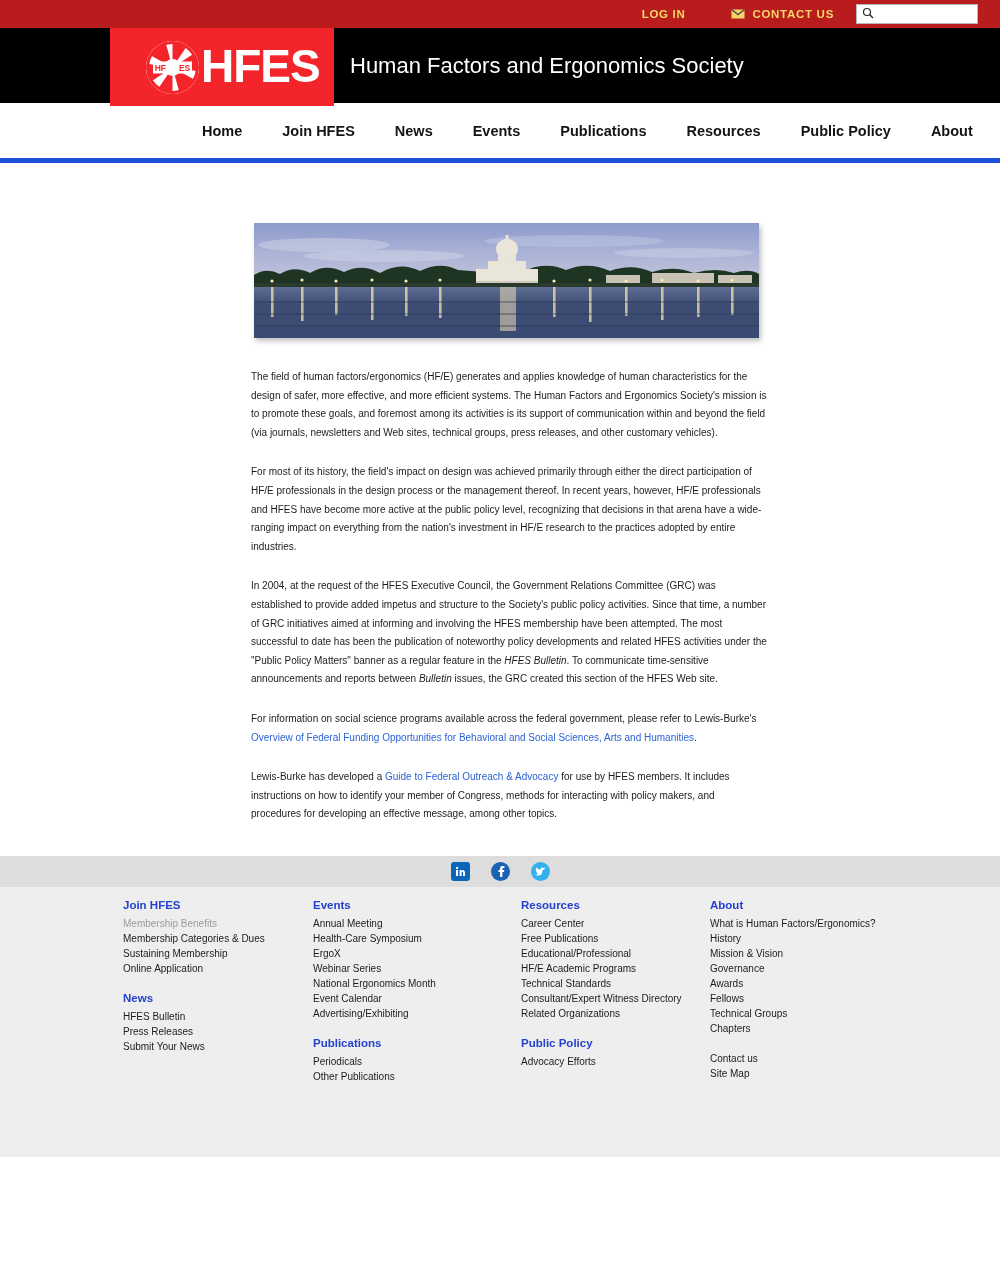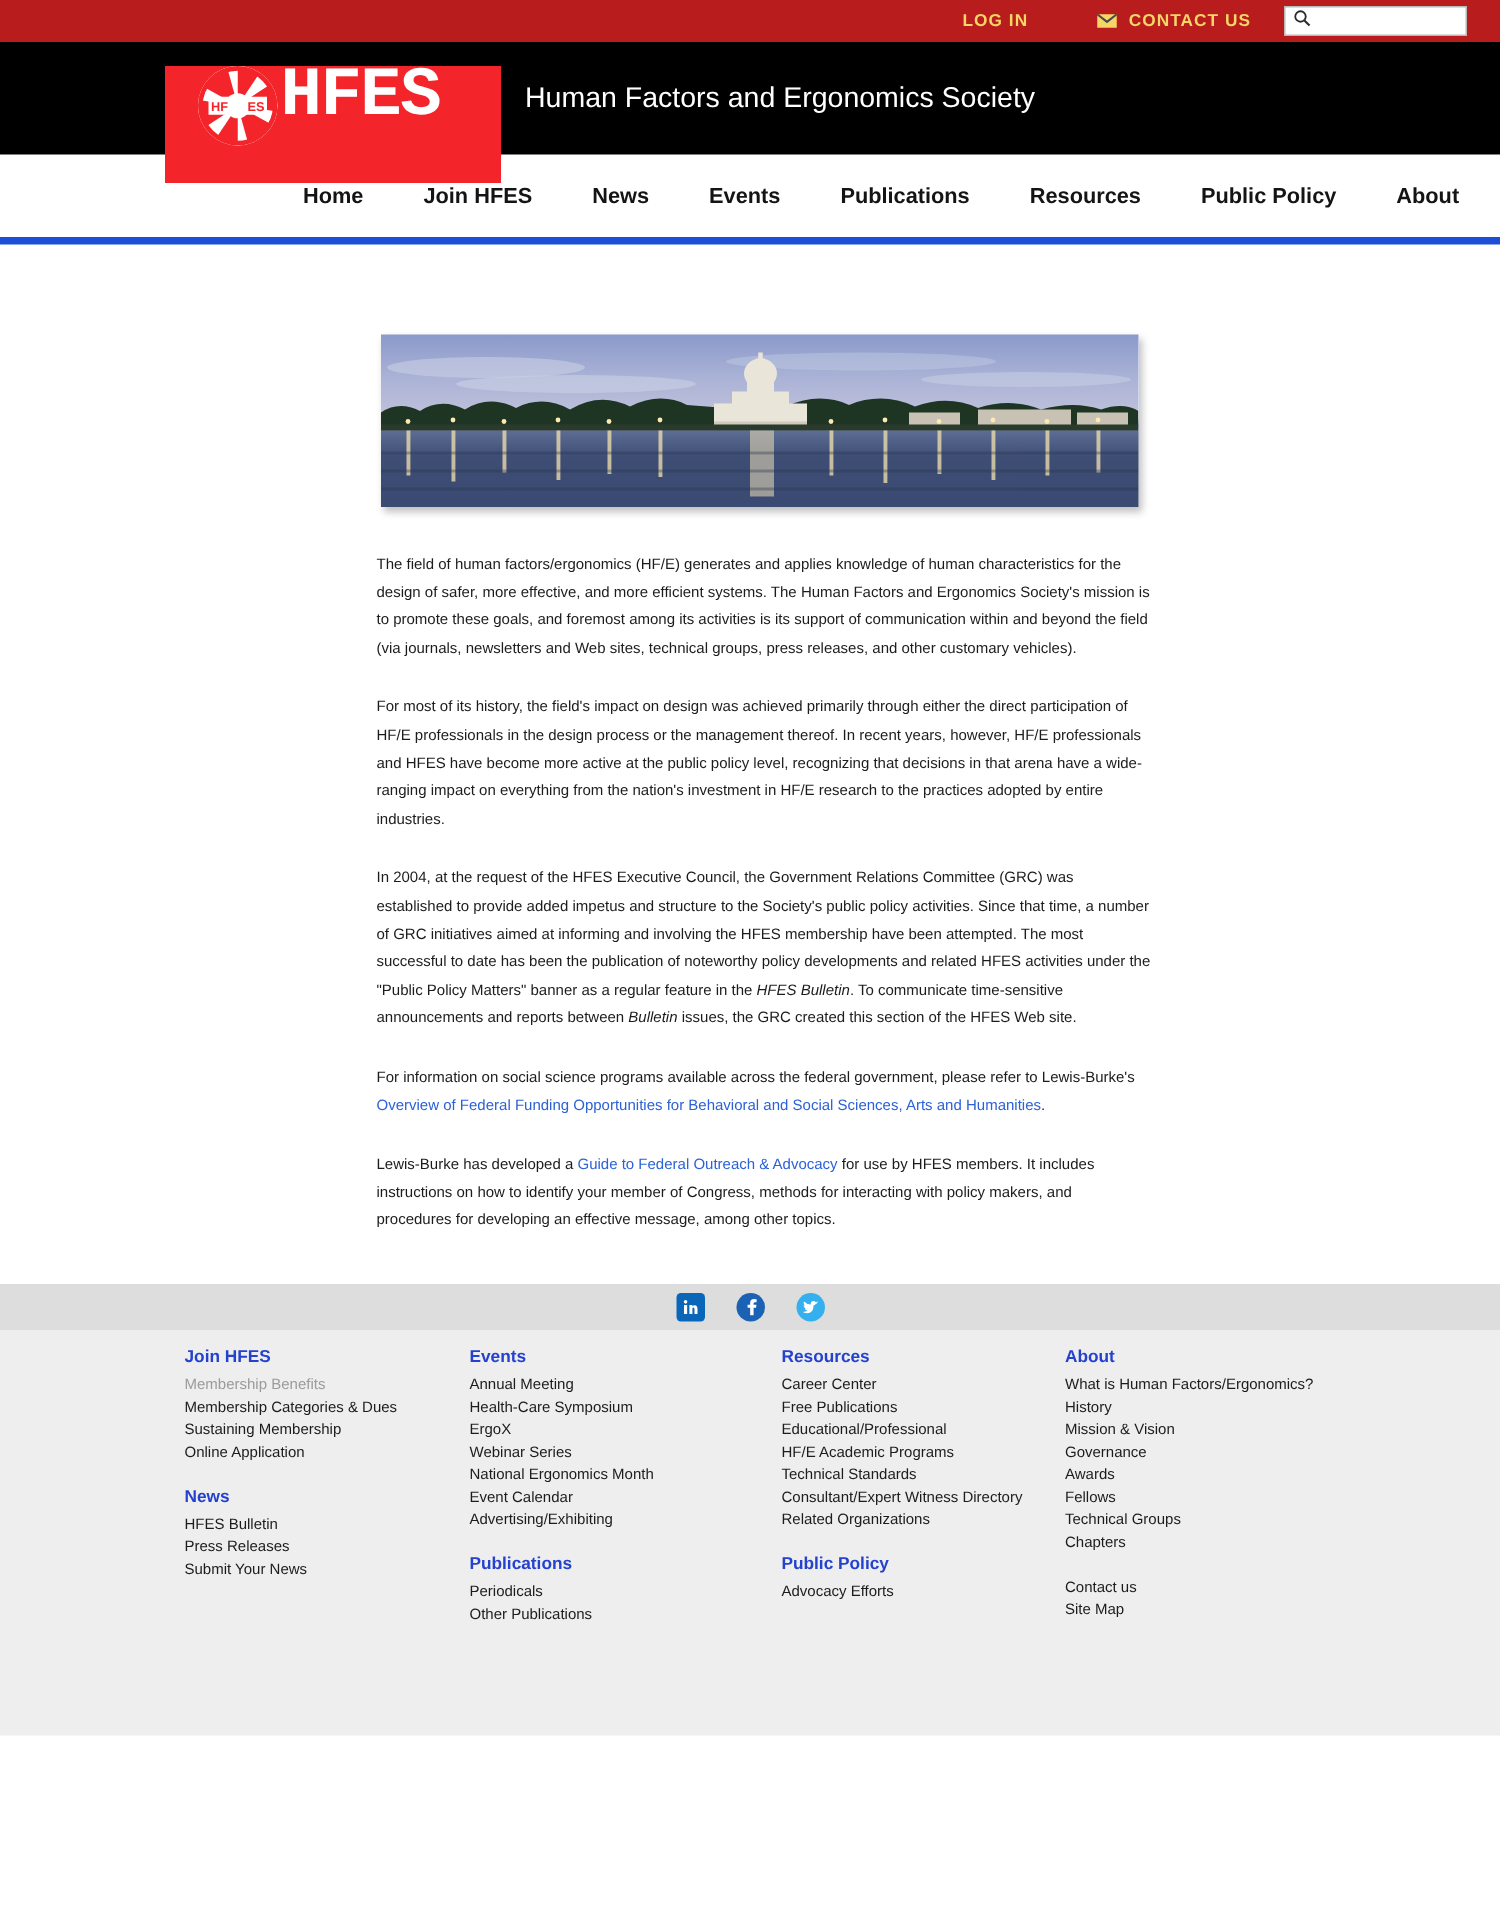--- a/index.html
+++ b/index.html
@@ -66,56 +66,56 @@
 
   
   .brand-header {
     position: relative;
     height: 75px;
     background: #000000;
   }
   .logo-box {
     position: absolute;
     left: 110px;
-    top: 16px;
+    top: 0;
     width: 224px;
     height: 78px;
     background: #f4252a;
     display: flex;
-    padding-left: 22px;
+    align-items: center;
+    padding-left: 36px;
     gap: 4px;
     cursor: pointer;
   }
   .logo-mark {
     width: 53px; height: 53px;
     border-radius: 50%;
     background: #ffffff;
     position: relative;
     flex: 0 0 auto;
     overflow: hidden;
   }
   .logo-word {
     color: #ffffff;
     font-size: 46px;
     font-weight: 600;
     letter-spacing: -1px;
     line-height: 1;
     margin-left: -2px;
     margin-top: -3px;
-    font-family: Liberation Mono, monospace;
   }
   .brand-tagline {
     position: absolute;
     left: 350px;
     top: 0;
     height: 75px;
     display: flex;
     align-items: center;
     color: #ffffff;
-    font-size: 19px;
+    font-size: 22px;
     font-weight: 400;
   }
 
   
   .main-nav {
     height: 60px;
     background: #ffffff;
     border-bottom: 5px solid #1d4ed8;
     display: flex;
     align-items: center;

